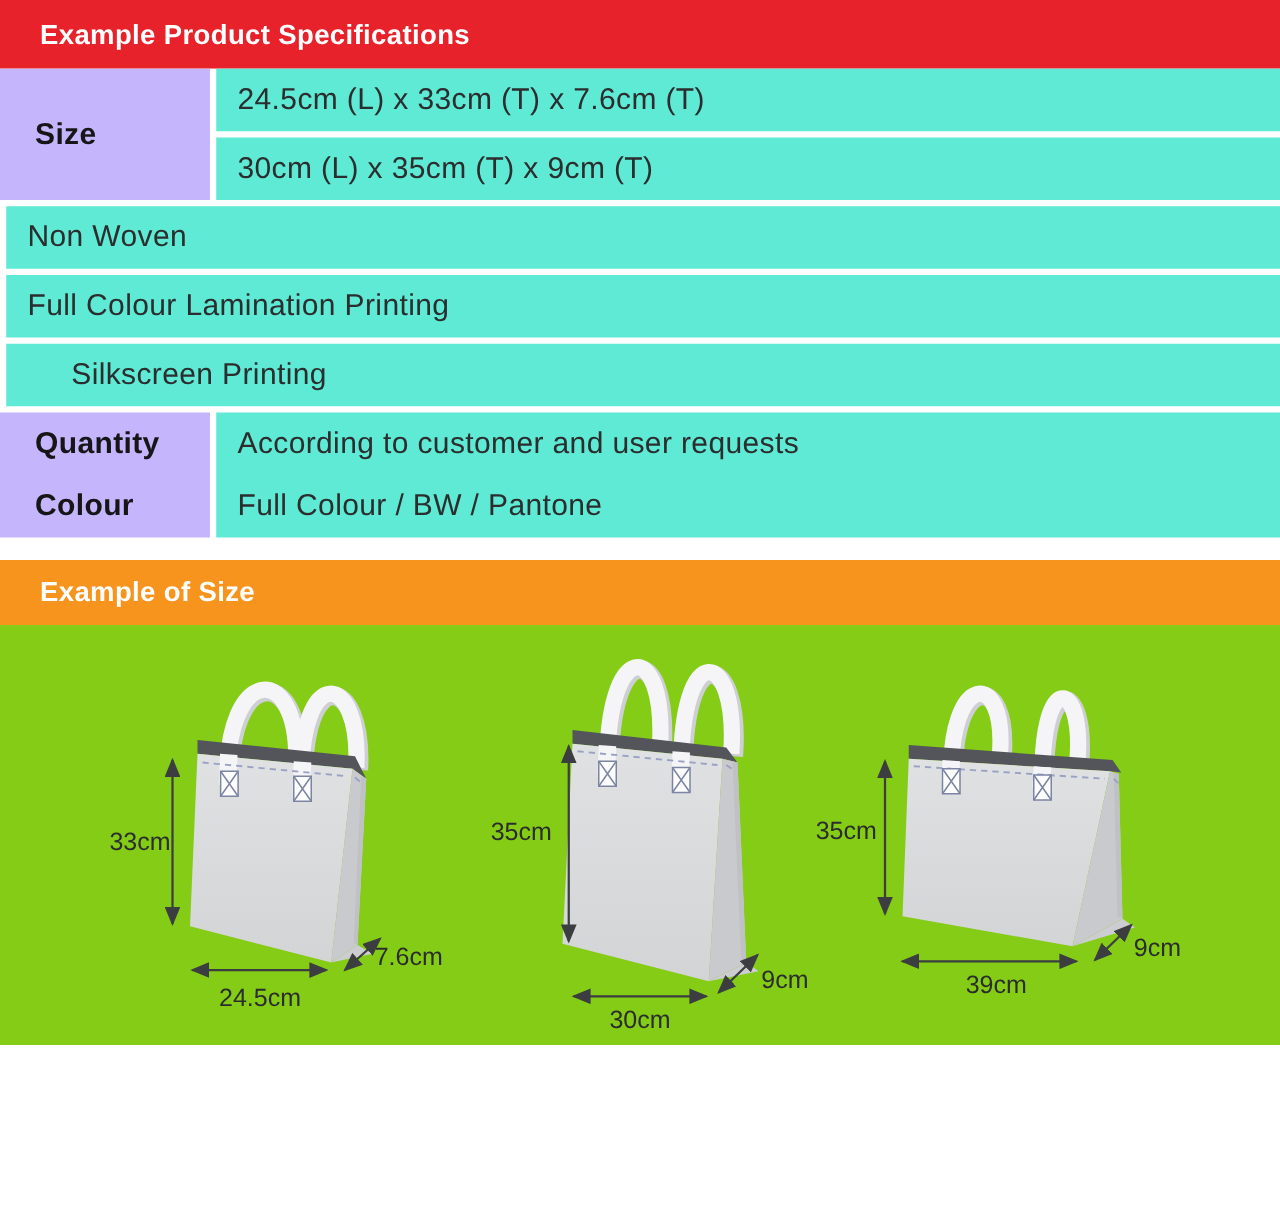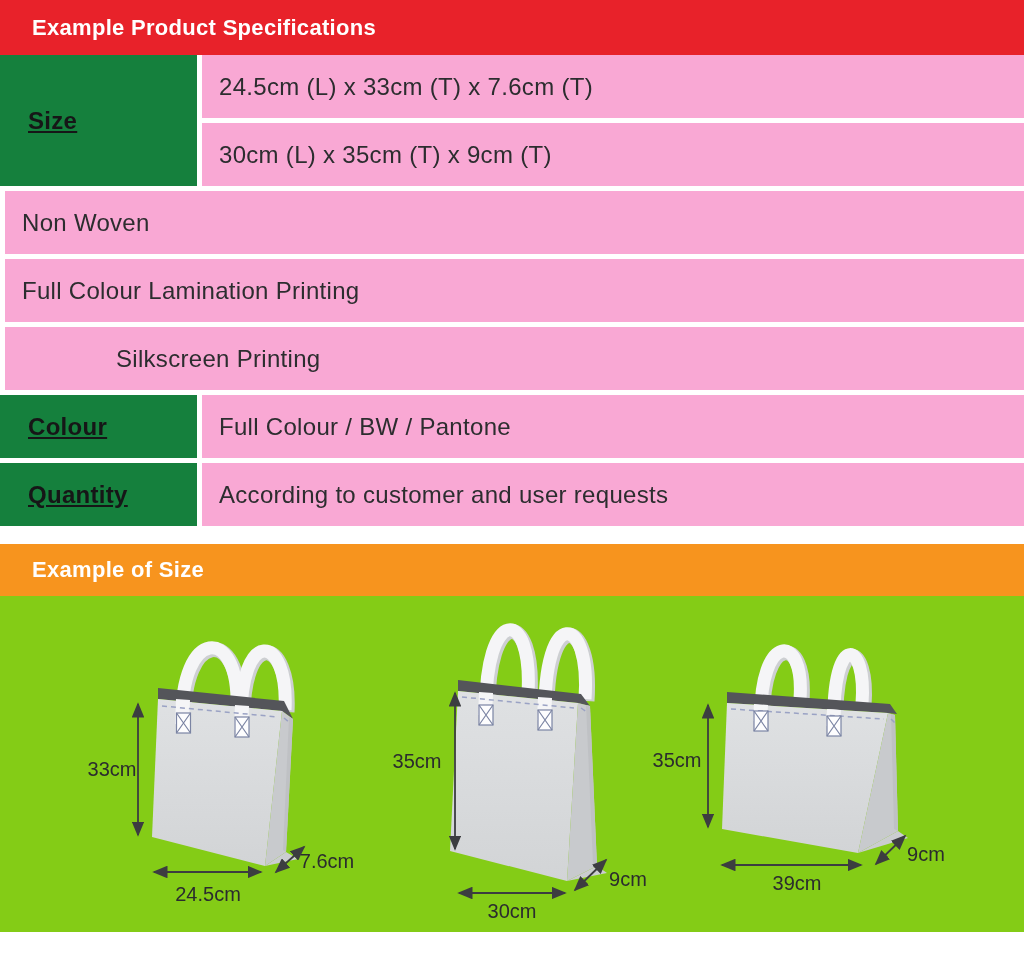--- a/index.html
+++ b/index.html
@@ -6,29 +6,29 @@
   body { font-family: "Liberation Sans", sans-serif; background:#fff; }
   .page { width:1024px; height:975px; background:#fff; overflow:hidden; position:relative; }
 
   .bar { height:55px; display:flex; align-items:center; padding-left:32px; }
   .bar-red { background:#E8222A; }
   .bar-orange { background:#F7941E; height:52px;margin-top:18px; }
   .bar h2 { color:#fff; font-size:22px; font-weight:bold; letter-spacing:0.3px; }
 
   .spec-table { background:#fff; }
   .group { display:flex; margin-bottom:5px; }
-  .label-col { width:197px; background:#15803d; display:flex; align-items:center;
+  .label-col { width:168px; background:#c4b5fd; display:flex; align-items:center;
                padding-left:28px; font-size:24px; font-weight:bold; color:#161617;
-               letter-spacing:0.3px; flex-shrink:0;text-decoration:underline; }
+               letter-spacing:0.3px; flex-shrink:0; }
   .value-col { flex:1; margin-left:5px; display:flex; flex-direction:column; gap:5px; }
-  .cell { background:#f9a8d4; height:63px; display:flex; align-items:center;
+  .cell { background:#5eead4; height:50px; display:flex; align-items:center;
           padding-left:17px; font-size:24px; color:#2C2D2F; letter-spacing:0.3px; }
   .split { display:flex; gap:5px; }
   .split .cell:first-child { width:371px; flex-shrink:0; }
-  .split .cell:last-child { flex:1; padding-left:111px; }
+  .split .cell:last-child { flex:1; padding-left:52px; }
 
   .diagram { height:336px; background:#84cc16; position:relative; }
   .bag-svg { position:absolute; }
   .bag1 { left:80px;  top:8px; }
   .bag2 { left:385px; top:0px; }
   .bag3 { left:645px; top:2px; }
   svg text { font-family:"Liberation Sans", sans-serif; font-size:20px; fill:#2B2C2E; }
 </style>
 </head>
 <body>
@@ -57,31 +57,31 @@
 
     <div class="group">
       <div class="value-col">
         <div class="cell">Full Colour Lamination Printing</div>
         <div class="split">
           <div class="cell">Silkscreen Printing</div>
         </div>
       </div>
     </div>
 
-    <div class="group">
-      <div class="label-col">Colour</div>
-      <div class="value-col">
-        <div class="cell">Full Colour / BW / Pantone</div>
-      </div>
-    </div>
-
     <div class="group" style="margin-bottom:0;">
       <div class="label-col">Quantity</div>
       <div class="value-col">
         <div class="cell">According to customer and user requests</div>
+      </div>
+    </div>
+
+    <div class="group">
+      <div class="label-col">Colour</div>
+      <div class="value-col">
+        <div class="cell">Full Colour / BW / Pantone</div>
       </div>
     </div>
   </div>
 
   <div class="bar bar-orange">
     <h2>Example of Size</h2>
   </div>
 
   <div class="diagram">
 

